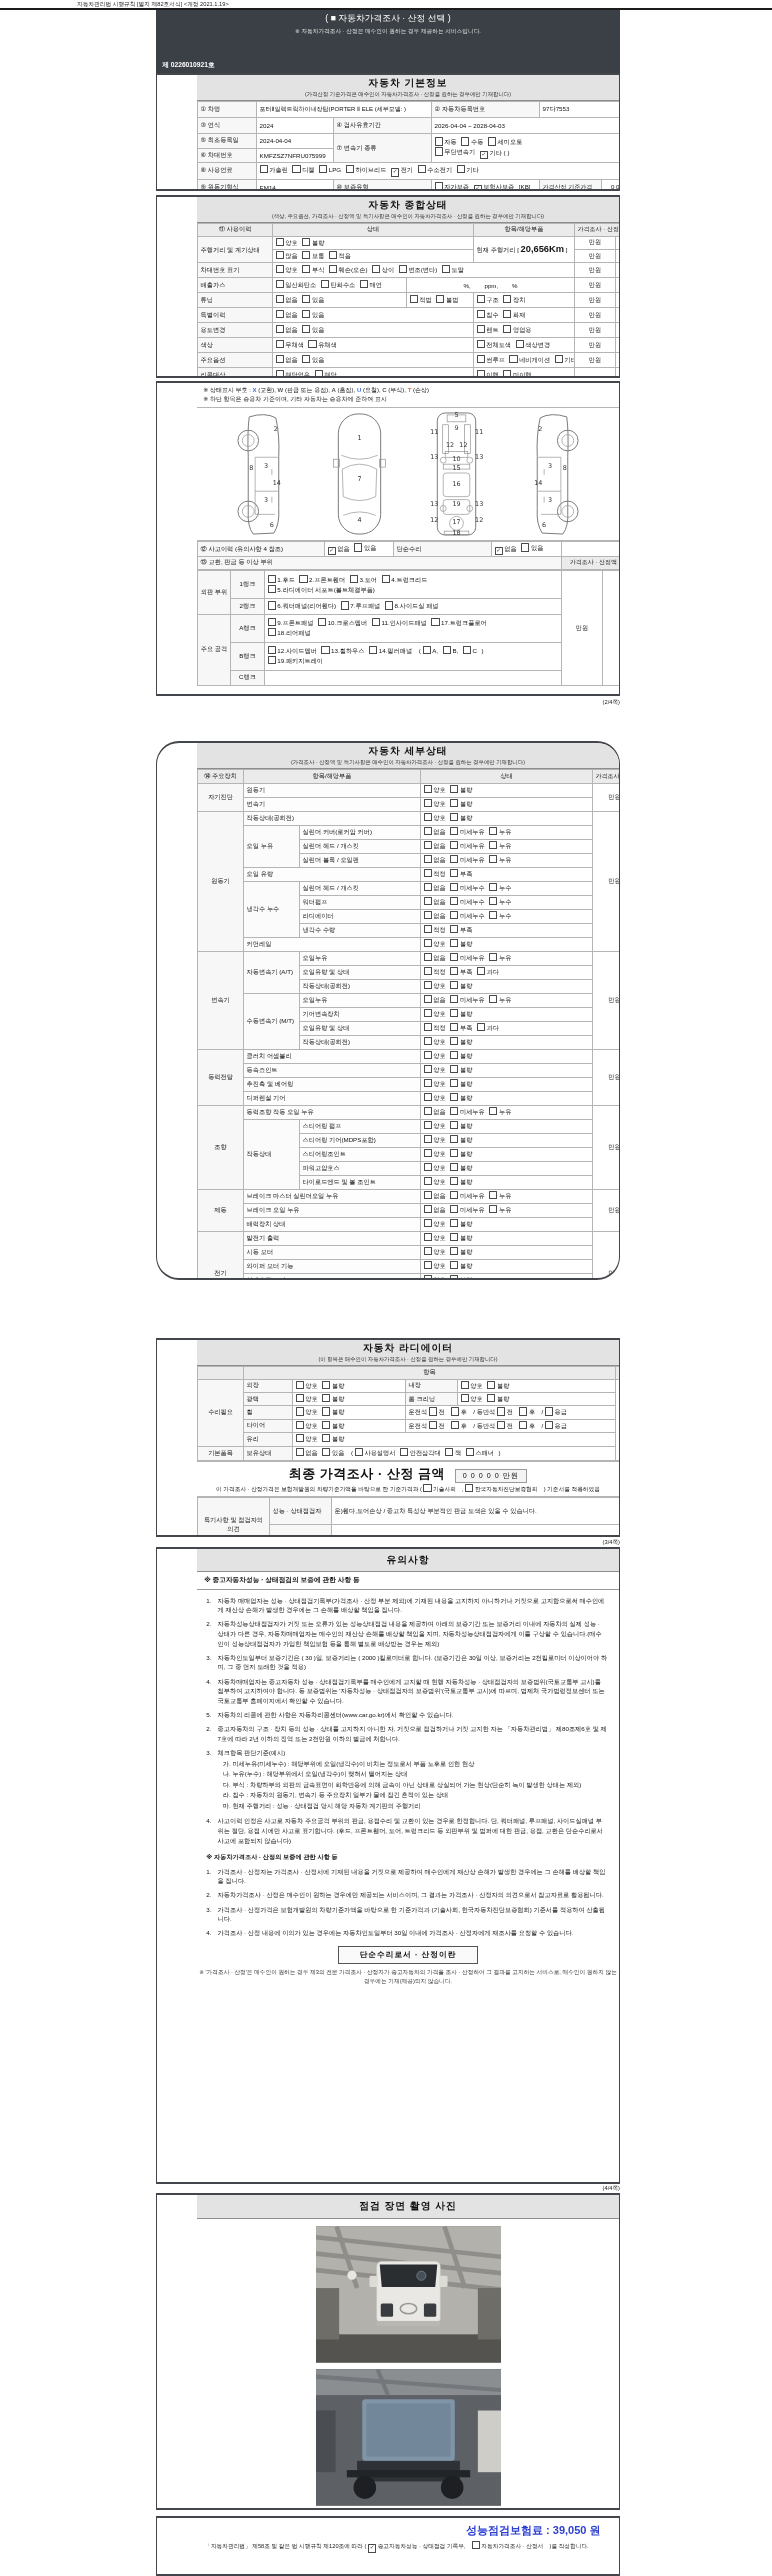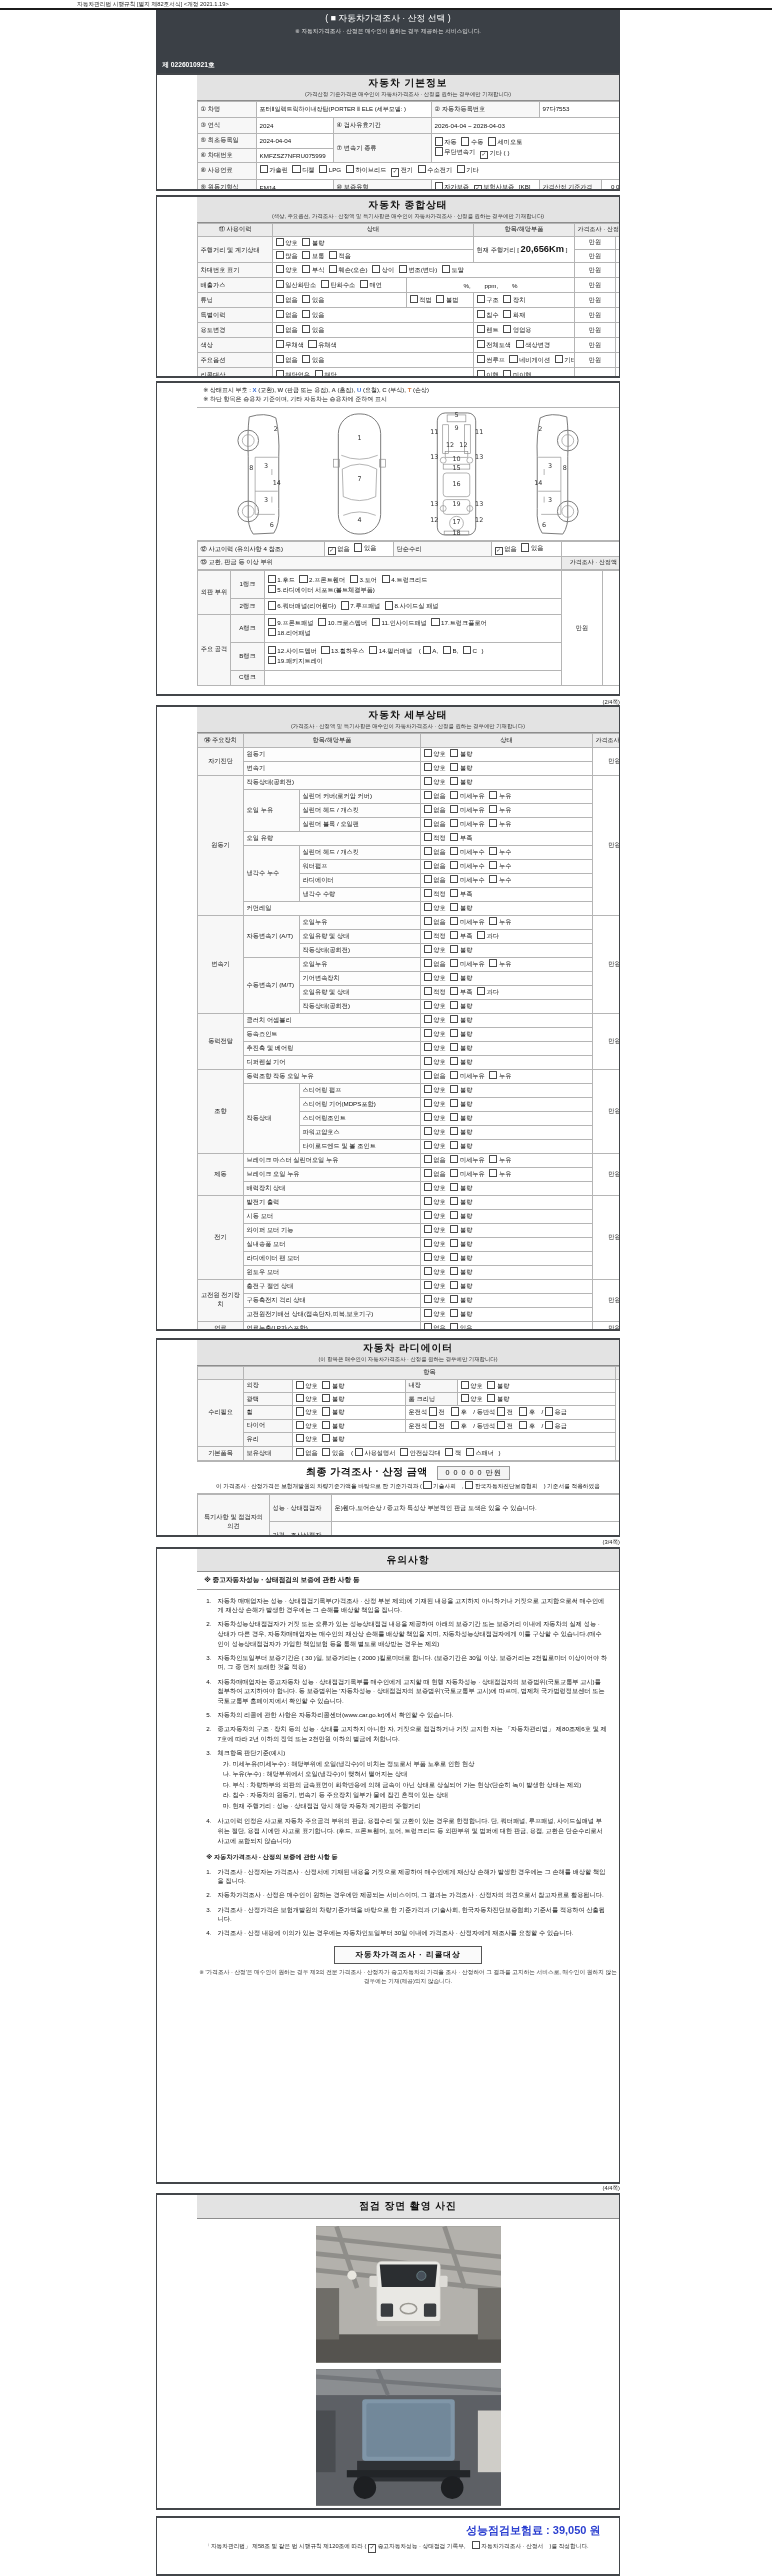--- a/index.html
+++ b/index.html
@@ -37,21 +37,21 @@
   .big{font-size:9.3px;font-weight:bold;text-align:right;}
   .marker{position:absolute;width:464px;left:156px;text-align:right;font-size:5.7px;color:#222;}
   .notes{padding:3.1px 6.2px;font-size:6px;border-bottom:0.5px solid #b5b5b5;line-height:1.5;}
   .legend b{font-weight:bold;}
   #diagrams{display:flex;justify-content:center;gap:19.6px;padding:2.1px 0;border-bottom:0.5px solid #b5b5b5;}
   #diagrams svg{display:block;}
   .carline{fill:none;stroke:#7a7a7a;stroke-width:2;}
   .carline2{fill:none;stroke:#8a8a8a;stroke-width:1.3;}
   .dnum{font-size:13px;fill:#333;font-family:"DejaVu Sans",sans-serif;}
   #final-amt{border-top:0.5px solid #b5b5b5;text-align:center;padding:2.6px 0 1px 0;}
-  #final-amt .flab{font-size:10px;font-weight:bold;letter-spacing:0.5px;margin-right:7.2px;}
+  #final-amt .flab{font-size:13px;font-weight:bold;letter-spacing:0.5px;margin-right:7.2px;}
   .amtbox{display:inline-block;border:0.5px solid #9a9a9a;background:#f4f4f4;padding:1px 7.2px;font-size:7.2px;letter-spacing:1px;}
   #final-note{text-align:center;font-size:5.7px;padding:0.5px 0 2.1px 0;border-bottom:0.5px solid #b5b5b5;}
   .notice-sub{font-size:6.7px;font-weight:bold;padding:4.1px 7.2px;border-bottom:0.5px solid #9a9a9a;}
   #notice-body{padding:5.2px 11.3px 0 9.3px;font-size:6.2px;line-height:1.55;}
   .nitem{display:flex;margin-bottom:4.6px;}
   .nn{width:11.3px;flex:none;}
   .nsub{margin:1px 0 0 5.2px;}
   .nsub div{margin-bottom:1px;}
   .sec2t{font-weight:bold;margin:7.2px 0 4.6px 0;}
   #pricebox-wrap{text-align:center;margin-top:8.2px;}
@@ -376,21 +376,21 @@
           <tr style="height: 15.5px;">
             <td class="lab ctr">C랭크</td>
             <td></td>
           </tr>
         </tbody>
       </table>
     </div>
 </div>
 <div class="marker" style="top:699px;">(2/4쪽)</div>
 
-<div class="sec" style="top:705px;height:626px;">
+<div class="sec" style="top:741px;height:539px;border-radius:23px;">
   <div class="shead">
     <div class="st">자동차 세부상태</div>
     <div class="ss">(가격조사 · 산정액 및 특기사항은 매수인이 자동차가격조사 · 산정을 원하는 경우에만 기재합니다)</div>
   </div>
   <div id="t-detail">
       <table>
         <colgroup>
           <col style="width:46px">
           <col style="width:56px">
           <col style="width:121px">
@@ -811,21 +811,21 @@
         </div>
       </div>
       <div class="nitem">
         <span class="nn">4.</span>
         <div>
           <div>가격조사 · 산정 내용에 이의가 있는 경우에는 자동차인도일부터 30일 이내에 가격조사 · 산정자에게 재조사를 요청할 수 있습니다.</div>
         </div>
       </div>
     </div>
   <div id="pricebox-wrap">
-    <div id="pricebox">자동차가격조사 · 리콜대상</div>
+    <div id="pricebox">단순수리로서 · 산정이란</div>
     <div id="pricebox-note">※ '가격조사 · 산정'은 매수인이 원하는 경우 제3의 전문 가격조사 · 산정자가 중고자동차의 가격을 조사 · 산정하여 그 결과를 고지하는 서비스로, 매수인이 원하지 않는 경우에는 기재(제공)되지 않습니다.</div>
   </div>
 </div>
 <div class="marker" style="top:2185px;">(4/4쪽)</div>
 
 <div class="sec" style="top:2193px;height:317px;">
   <div class="shead" style="padding:5.2px 0;">
     <div class="st">점검 장면 촬영 사진</div>
   </div>
   <div id="photos">

